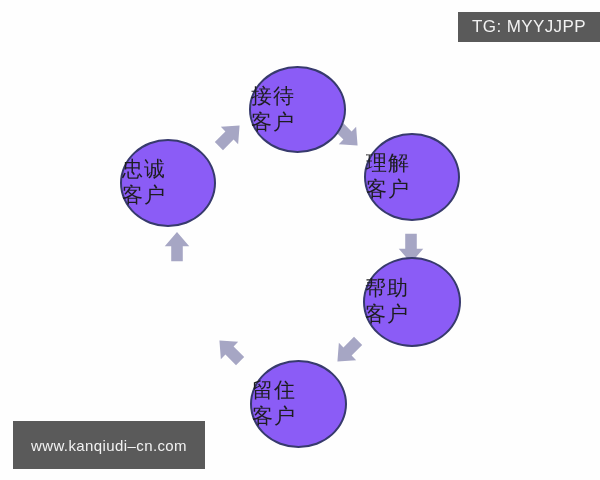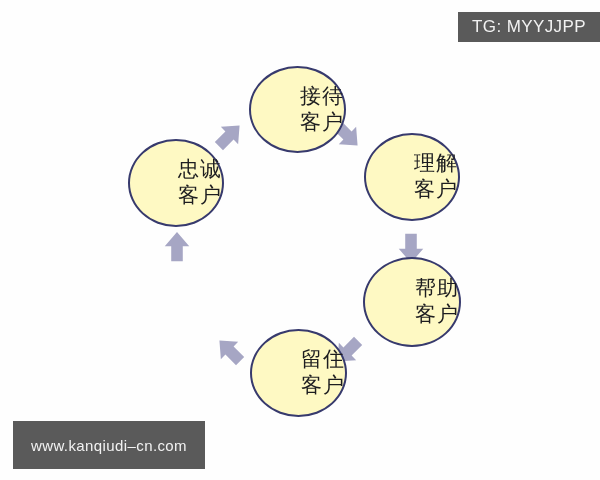--- a/index.html
+++ b/index.html
@@ -23,43 +23,43 @@
     width: 600px;
     height: 480px;
     background: #fefefe;
   }
 
   
   .node {
     position: absolute;
     border: 2px solid #373a6d;
     border-radius: 50%;
-    background: #fef9c3;
+    background: #8b5cf6;
     display: flex;
     flex-direction: column;
-    align-items: flex-end;
+    align-items: flex-start;
     justify-content: center;
     box-sizing: border-box;
   }
   .node .line {
     font-family: "DejaVu Serif", "Liberation Serif", serif;
     font-size: 21px;
     line-height: 1.22;
     color: #1d1d20;
     letter-spacing: 1px;
     white-space: nowrap;
   }
 
   
   #node-0 { left: 249px; top: 66px;  width: 97px;  height: 87px; }   
   #node-1 { left: 364px; top: 133px; width: 96px;  height: 88px; }   
   #node-2 { left: 363px; top: 257px; width: 98px;  height: 90px; }   
-  #node-3 { left: 250px; top: 329px; width: 97px;  height: 88px; }   
+  #node-3 { left: 250px; top: 360px; width: 97px;  height: 88px; }   
   #node-4 { left: 131px; top: 266px; width: 97px;  height: 90px; }   
-  #node-5 { left: 128px; top: 139px; width: 96px;  height: 88px; }   
+  #node-5 { left: 120px; top: 139px; width: 96px;  height: 88px; }   
 
   
   .arrow {
     position: absolute;
     width: 34px;
     height: 34px;
     pointer-events: none;
   }
   .arrow svg { display: block; width: 100%; height: 100%; }
 

